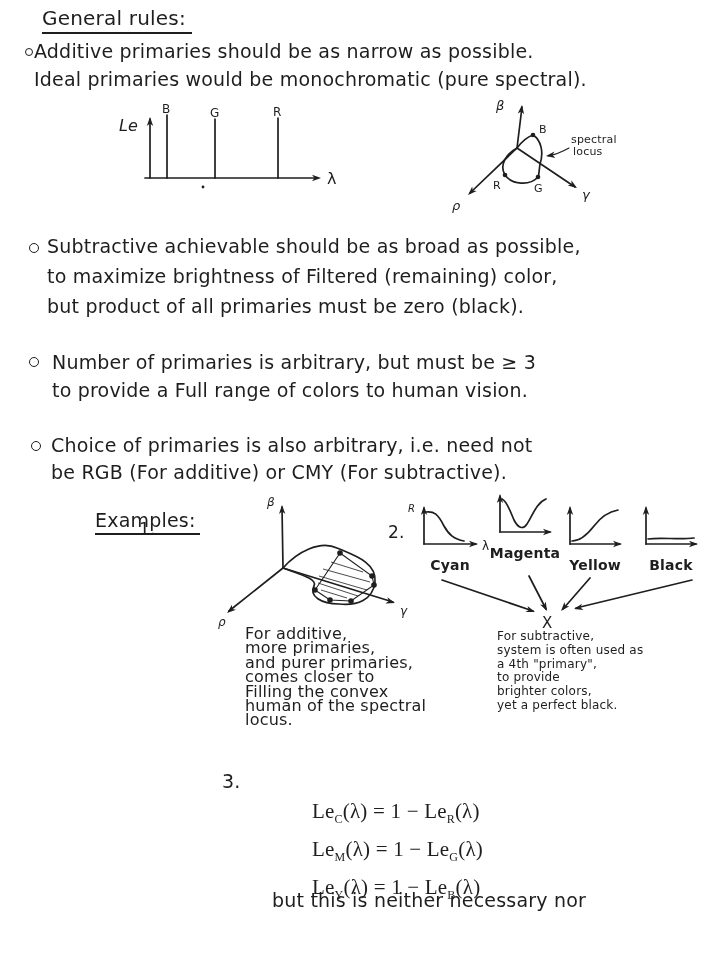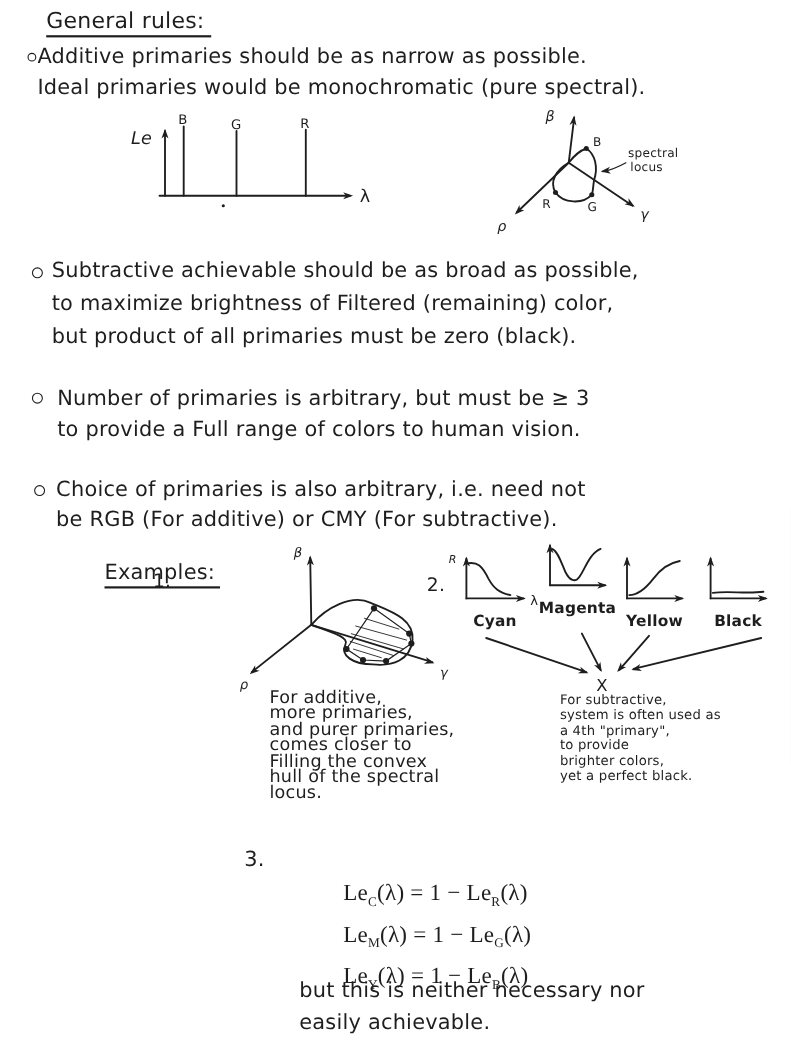--- a/index.html
+++ b/index.html
@@ -9,21 +9,21 @@
     letter-spacing:.2px;
   }
   .abs{position:absolute;}
   .title{font-size:20px;border-bottom:2px solid #1e1e1e;padding:0 6px 2px 0;margin-left:38px;}
   .heading{font-size:19px;border-bottom:2px solid #1e1e1e;padding:0 4px 2px 0;}
   .marker{border:1.7px solid #1e1e1e;border-radius:50%;}
   .m-sm{width:6px;height:6px;}
   .m-md{width:8px;height:8px;}
   .btext{font-size:19px;line-height:29px;white-space:nowrap;}
   .cap{font-size:16px;line-height:14.4px;white-space:nowrap;}
-  .cap2{font-size:12px;line-height:13.8px;white-space:nowrap;margin-left:12px;}
+  .cap2{font-size:12px;line-height:13.8px;white-space:nowrap;}
   .num{font-size:17px;}
   .big{font-size:19px;white-space:nowrap;}
   .eqs{font-size:21px;line-height:30px;white-space:nowrap;font-family:Liberation Serif, serif;}
   .eqs sub{font-size:12px;}
   .chartcol{position:absolute;text-align:center;}
   .chartcol .flabel{font-size:14px;margin-top:1px;font-weight:bold;}
   svg{overflow:visible;}
   svg .stroke{stroke:#1e1e1e;stroke-width:1.7;fill:none;stroke-linecap:round;stroke-linejoin:round;}
   svg .thin{stroke:#1e1e1e;stroke-width:1.1;fill:none;stroke-linecap:round;}
   svg .hatch{stroke:#1e1e1e;stroke-width:.8;fill:none;}
@@ -130,21 +130,21 @@
     <circle class="dot" cx="115" cy="108" r="2.8"></circle>
     <circle class="dot" cx="100" cy="98" r="2.8"></circle>
   </svg>
 
   <div class="abs cap" style="left:245px;top:627px">
     <div>For additive,</div>
     <div>more primaries,</div>
     <div>and purer primaries,</div>
     <div>comes closer to</div>
     <div>Filling the convex</div>
-    <div>hull of the spectral</div>
+    <div>human of the spectral</div>
     <div>locus.</div>
   </div>
 
   <div class="abs num" style="left:388px;top:522px">2.</div>
 
   <div class="chartcol" style="left:404px;top:500px;width:92px">
     <svg width="92" height="52" viewBox="0 0 92 52">
       <text x="4" y="12" font-size="10" class="ital">R</text>
       <line class="stroke" x1="20" y1="44" x2="20" y2="8"></line>
       <path class="ah" d="M0,0 L-9,-3.2 L-6.5,0 L-9,3.2 Z" transform="translate(20,6) rotate(-90)"></path>
@@ -213,16 +213,15 @@
   <div class="abs big" style="left:222px;top:770px">3.</div>
 
   <div class="abs eqs" style="left:312px;top:796px">
     <div><span>Le</span><sub>C</sub><span>(λ) = 1 − Le</span><sub>R</sub><span>(λ)</span></div>
     <div><span>Le</span><sub>M</sub><span>(λ) = 1 − Le</span><sub>G</sub><span>(λ)</span></div>
     <div><span>Le</span><sub>Y</sub><span>(λ) = 1 − Le</span><sub>B</sub><span>(λ)</span></div>
   </div>
 
   <div class="abs big" style="left:272px;top:886px;line-height:29px">
     <div>but this is neither necessary nor</div>
-    <div>easily achievable.</div>
   </div>
 
 </div>
 
 </body></html>

